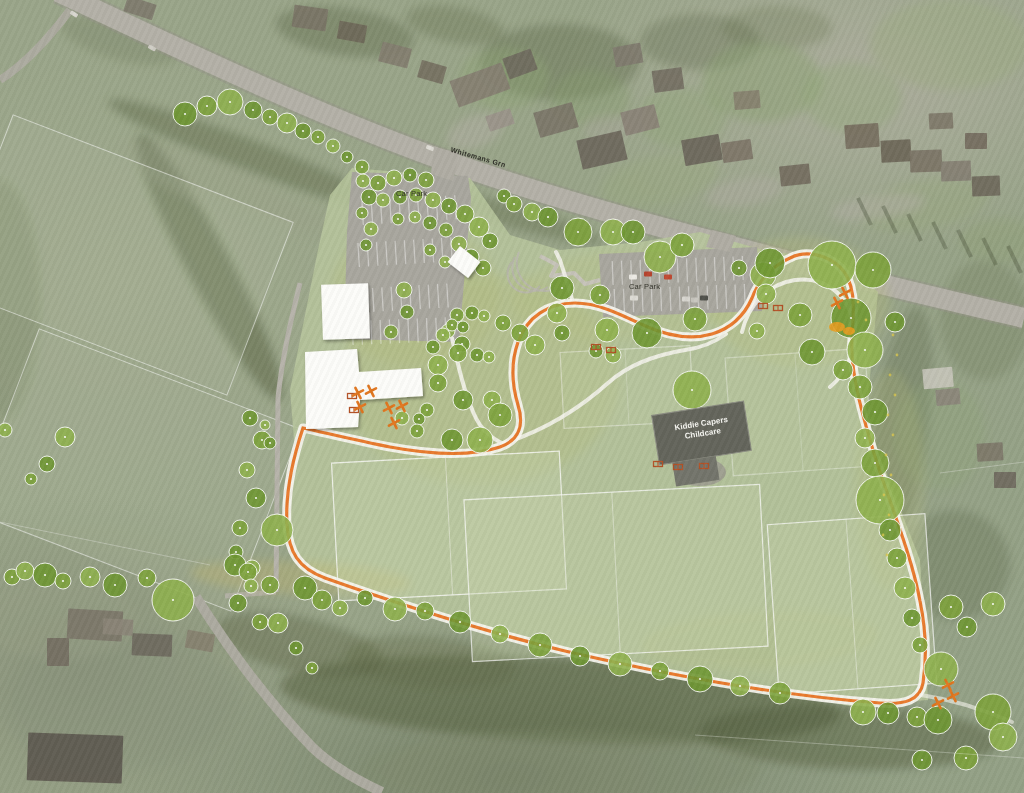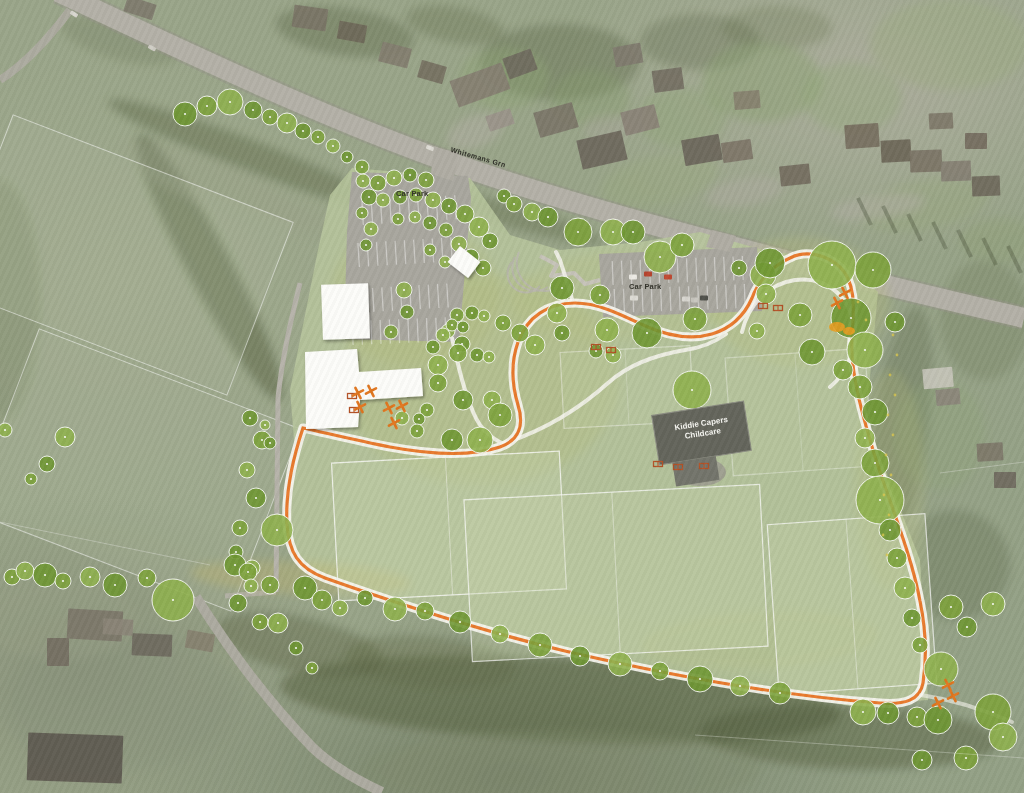--- a/index.html
+++ b/index.html
@@ -13,21 +13,21 @@
       radial-gradient(500px 400px at 12% 35%, #a0aa8e 0%, rgba(160,170,142,0) 60%),
       linear-gradient(135deg,#9aa58a 0%,#99a489 45%,#93a086 100%);
   }
   .map::after{
     content:'';position:absolute;inset:0;pointer-events:none;z-index:4;
     background:repeating-linear-gradient(115deg, rgba(255,255,255,.025) 0 3px, rgba(20,25,10,.025) 3px 6px);
   }
   svg{position:absolute;left:0;top:0;z-index:1;}
   .lbl{
     position:absolute;z-index:5;white-space:nowrap;
-    font-size:7.5px;font-weight:700;color:#35352d;letter-spacing:.2px;
+    font-size:7.5px;font-weight:400;color:#35352d;letter-spacing:.2px;
     transform-origin:left top;
   }
   .lbl-road{font-size:7px;font-weight:600;color:#2d2c26;transform:rotate(16deg);letter-spacing:.4px;}
   .lbl-cc{
     position:absolute;z-index:5;width:82px;text-align:center;
     font-size:8px;font-weight:700;color:#f3f3ee;line-height:1.2;
     transform:rotate(-9deg);transform-origin:center;
   }
 </style>
 </head>

